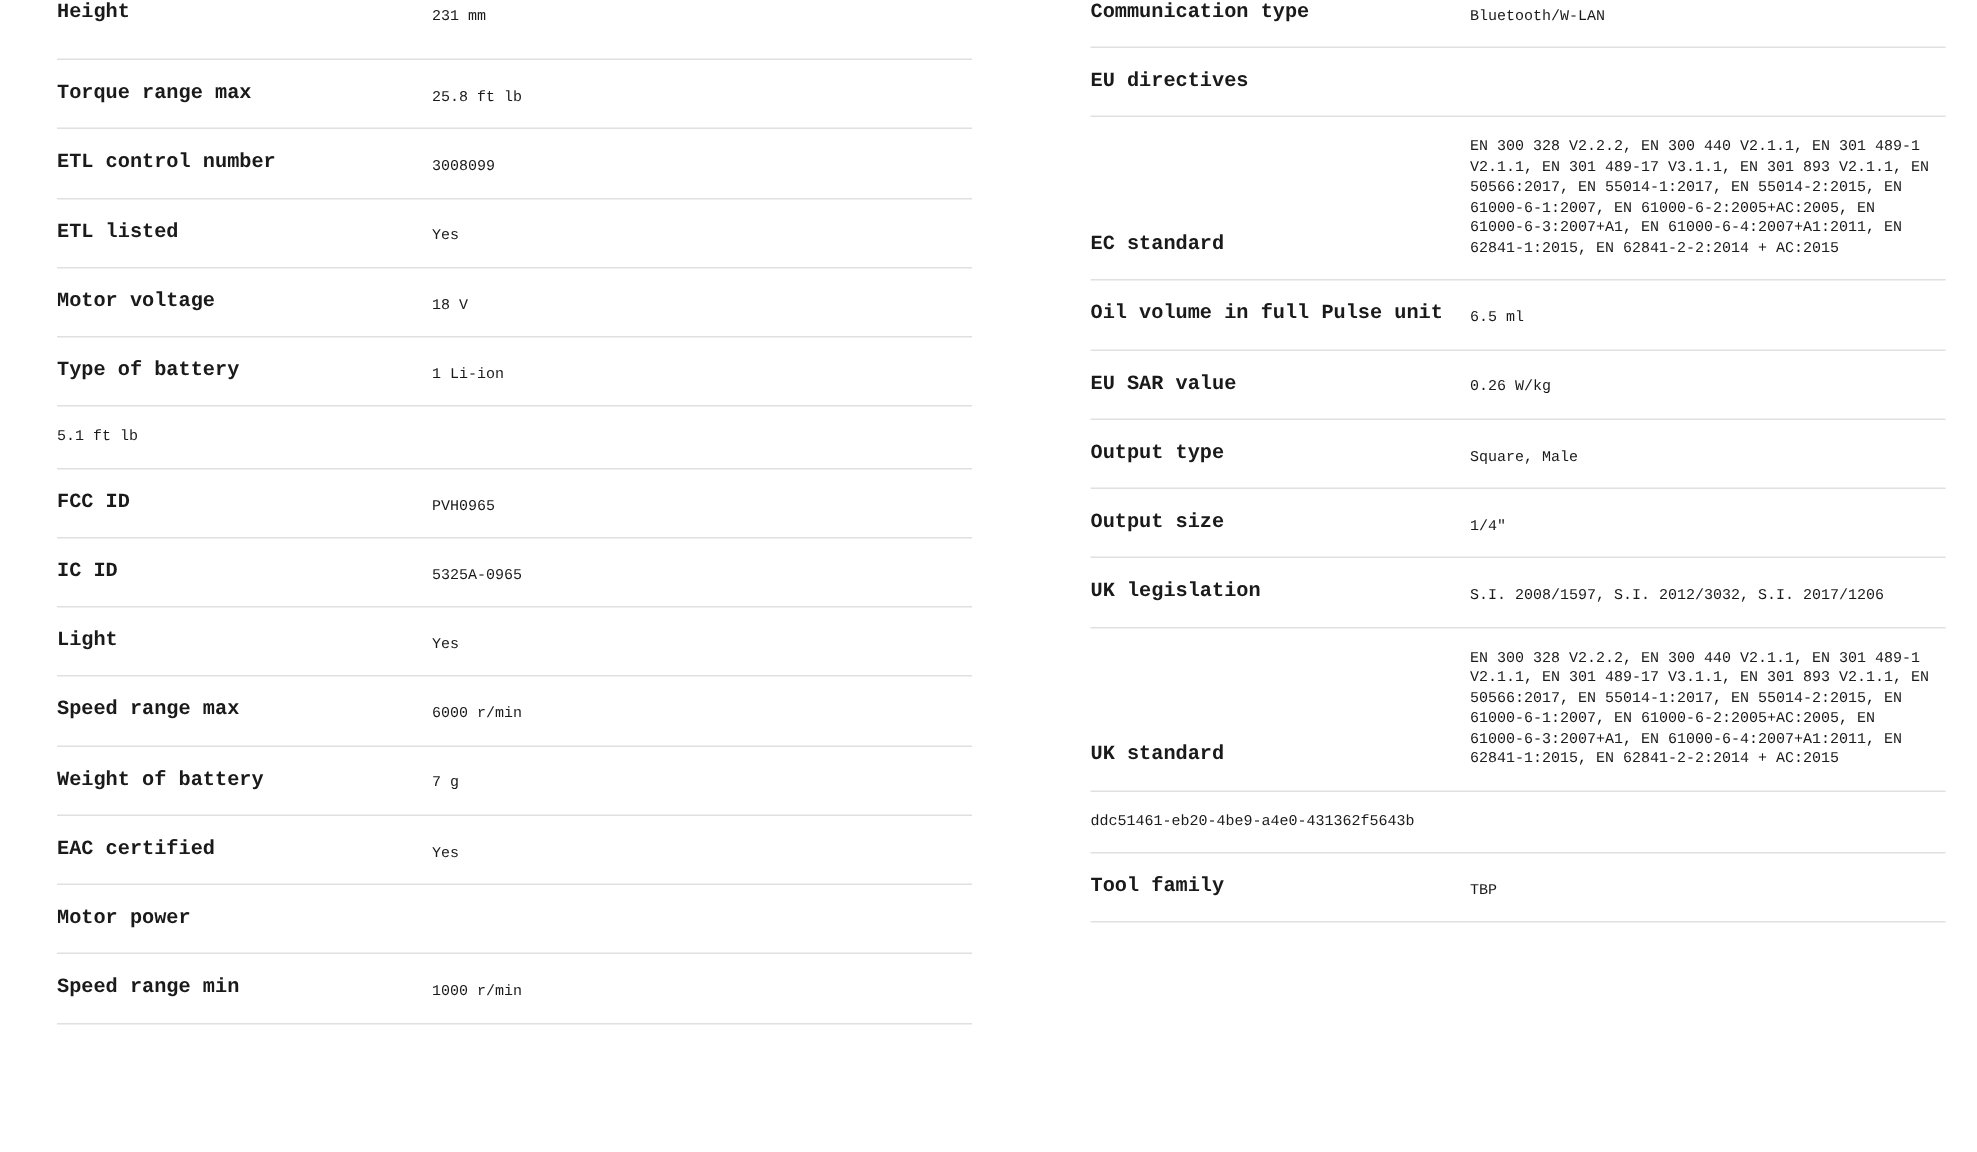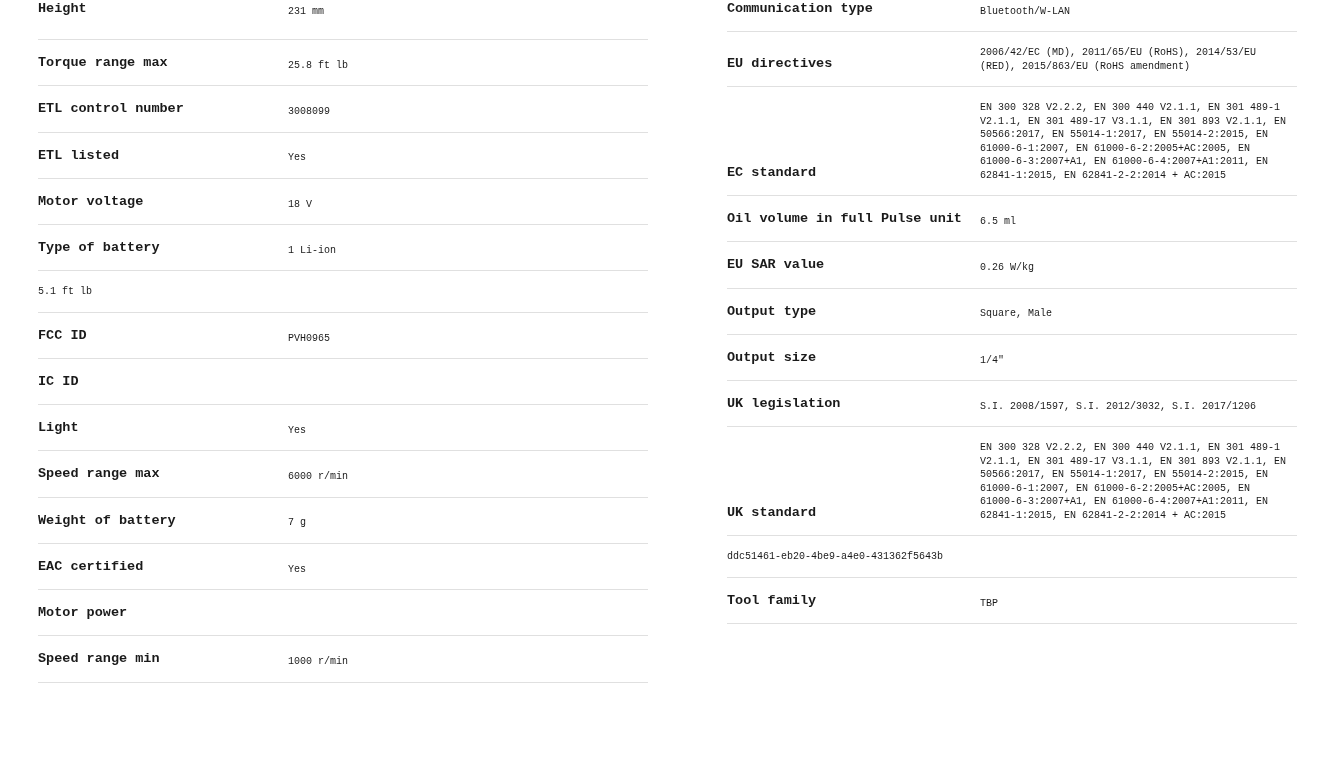--- a/index.html
+++ b/index.html
@@ -102,20 +102,21 @@
     </div>
     <div class="spec-row">
       <div class="spec-value">5.1 ft lb</div>
     </div>
     <div class="spec-row">
       <div class="spec-label">FCC ID</div>
       <div class="spec-value">PVH0965</div>
     </div>
     <div class="spec-row">
       <div class="spec-label">IC ID</div>
+      <div class="spec-value">5325A-0965</div>
     </div>
     <div class="spec-row">
       <div class="spec-label">Light</div>
       <div class="spec-value">Yes</div>
     </div>
     <div class="spec-row">
       <div class="spec-label">Speed range max</div>
       <div class="spec-value">6000 r/min</div>
     </div>
     <div class="spec-row">
@@ -135,21 +136,20 @@
     </div>
   </div>
 
   <div class="spec-column right">
     <div class="spec-row">
       <div class="spec-label">Communication type</div>
       <div class="spec-value">Bluetooth/W-LAN</div>
     </div>
     <div class="spec-row">
       <div class="spec-label">EU directives</div>
-      <div class="spec-value">2006/42/EC (MD), 2011/65/EU (RoHS), 2014/53/EU (RED), 2015/863/EU (RoHS amendment)</div>
     </div>
     <div class="spec-row">
       <div class="spec-label">EC standard</div>
       <div class="spec-value">EN 300 328 V2.2.2, EN 300 440 V2.1.1, EN 301 489-1 V2.1.1, EN 301 489-17 V3.1.1, EN 301 893 V2.1.1, EN 50566:2017, EN 55014-1:2017, EN 55014-2:2015, EN 61000-6-1:2007, EN 61000-6-2:2005+AC:2005, EN 61000-6-3:2007+A1, EN 61000-6-4:2007+A1:2011, EN 62841-1:2015, EN 62841-2-2:2014 + AC:2015</div>
     </div>
     <div class="spec-row">
       <div class="spec-label">Oil volume in full Pulse unit</div>
       <div class="spec-value">6.5 ml</div>
     </div>
     <div class="spec-row">

